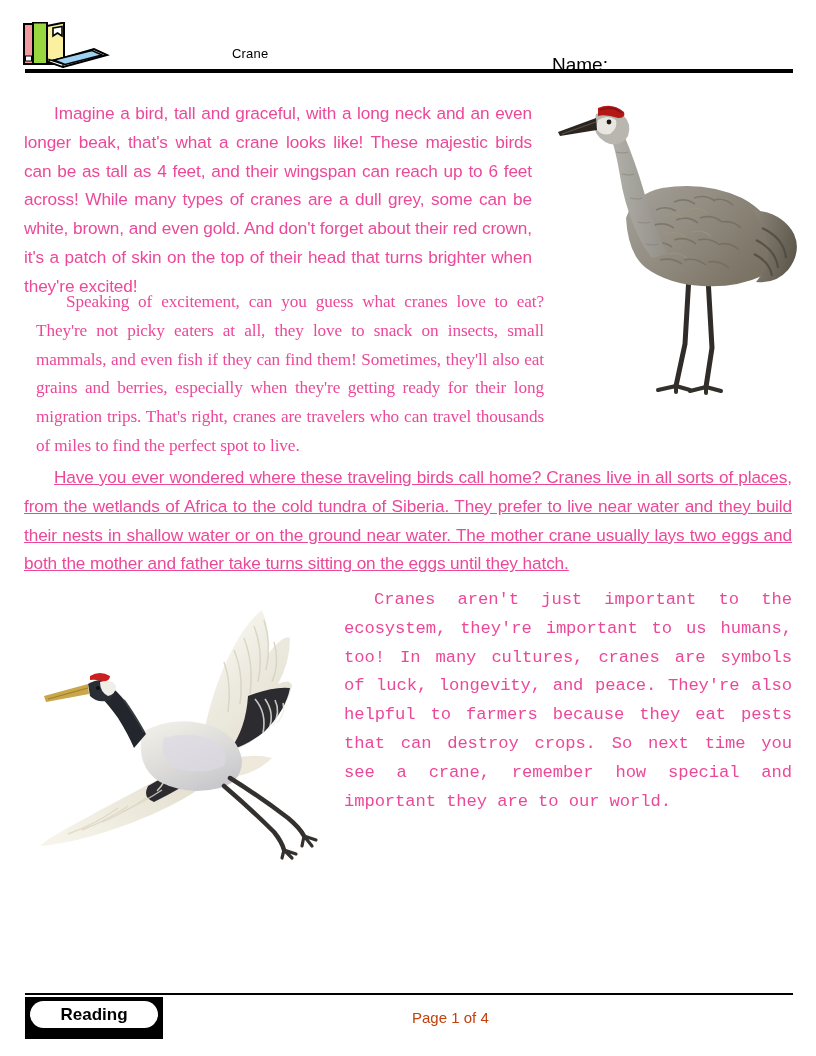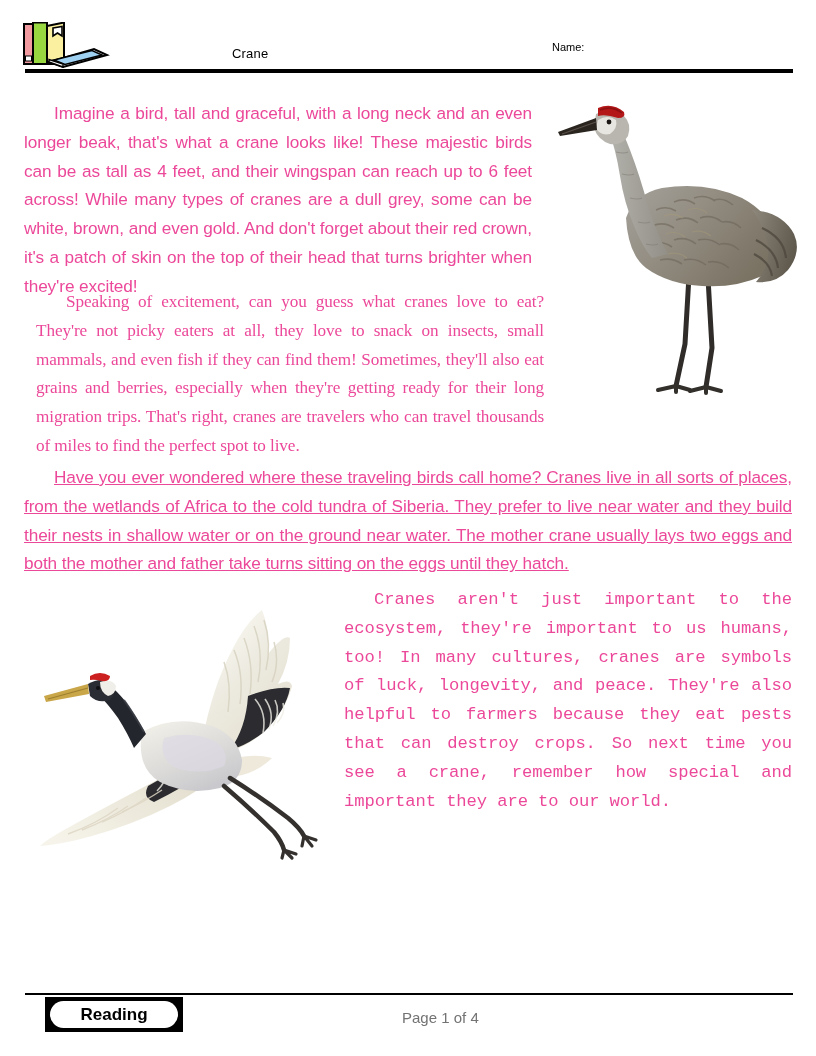--- a/index.html
+++ b/index.html
@@ -41,22 +41,22 @@
     top: 43px;
     width: 180px;
     text-align: left;
     font-size: 13px;
     line-height: 22px;
     letter-spacing: 0.2px;
   }
   #header-name-label {
     position: absolute;
     left: 552px;
-    top: 38px;
-    font-size: 11px;
+    top: 56px;
+    font-size: 19px;
     line-height: 18px;
   }
   #header-name-blank {
     position: absolute;
     left: 610px;
     top: 46px;
     width: 180px;
     height: 18px;
   }
   #header-rule {
@@ -130,23 +130,22 @@
     top: 993px;
     width: 768px;
     height: 2px;
     background: #000000;
   }
   #subject-badge {
     position: absolute;
     left: 25px;
     top: 997px;
     width: 138px;
-    height: 35px;
+    height: 42px;
     background: #000000;
-    margin-left: 20px;
   }
   #subject-pill {
     position: absolute;
     left: 5px;
     top: 4px;
     width: 128px;
     height: 27px;
     background: #ffffff;
     border-radius: 14px;
   }
@@ -165,25 +164,25 @@
   #footer-site {
     position: absolute;
     left: 172px;
     top: 1010px;
     font-size: 15px;
     line-height: 19px;
     color: #101010;
   }
   #footer-page {
     position: absolute;
-    left: 402px;
+    left: 412px;
     top: 1008px;
     font-size: 15px;
     line-height: 19px;
-    color: #737373;
+    color: #c2410c;
   }
 </style>
 </head>
 <body>
 
 <div id="page">
 
   <div id="header">
 
     <div id="books-icon">

